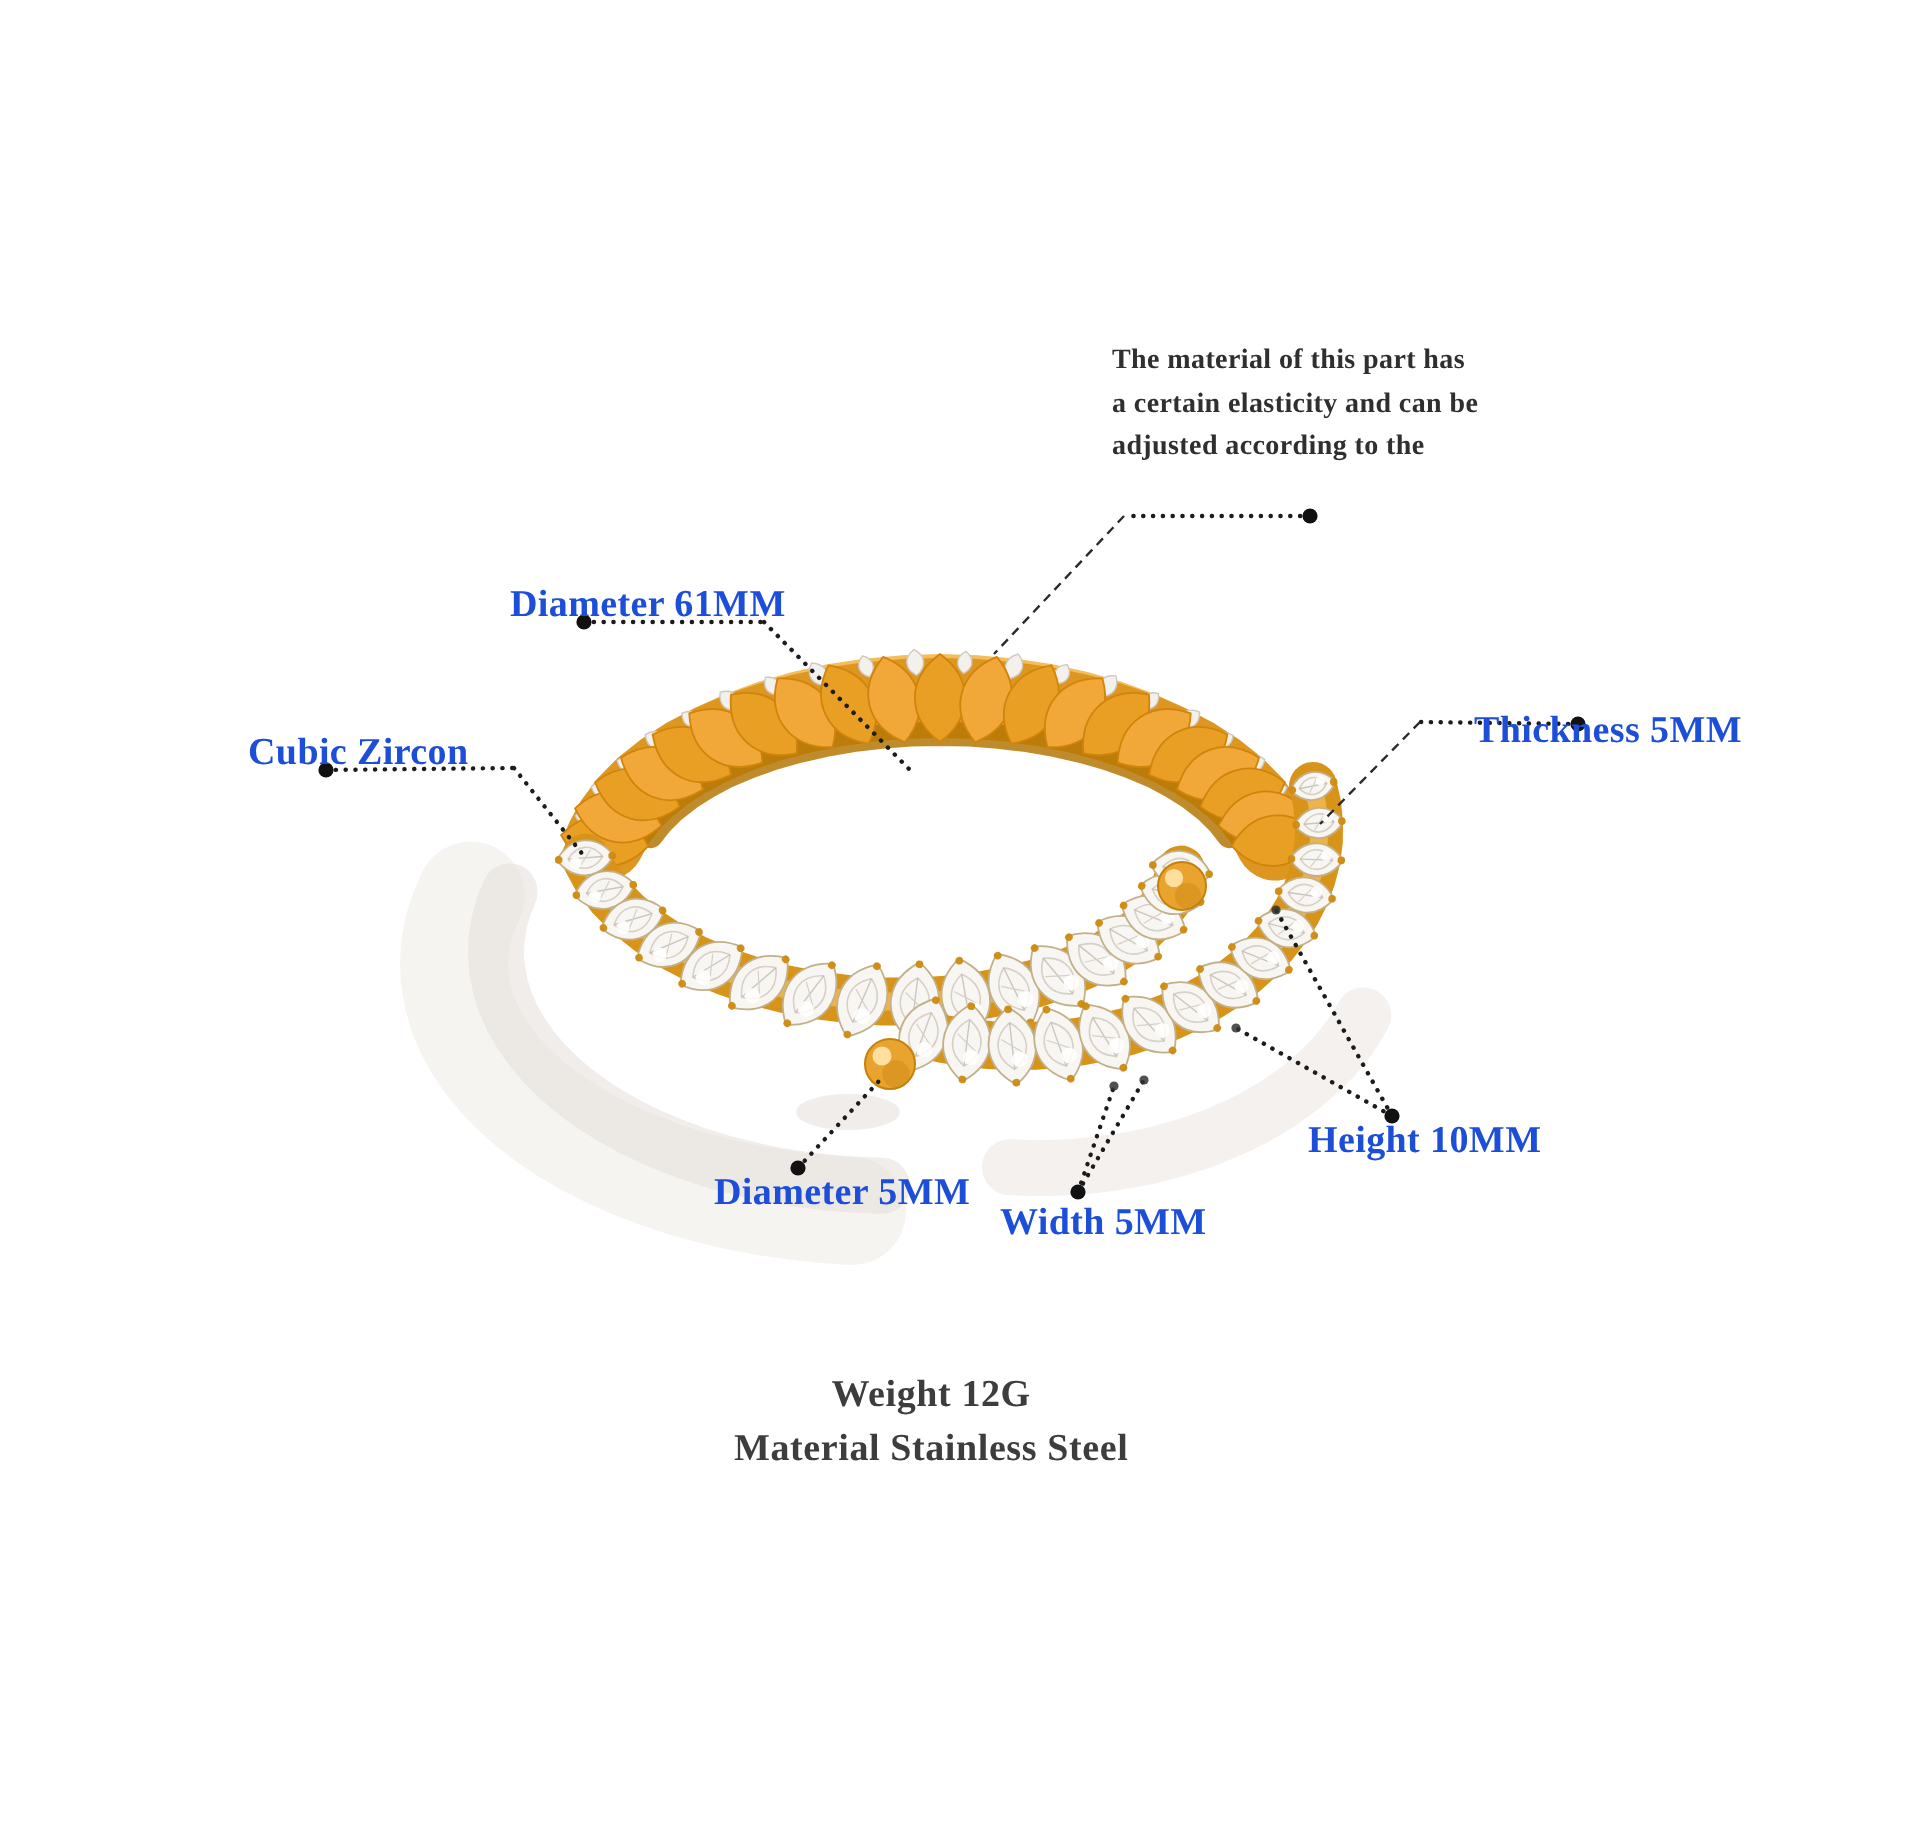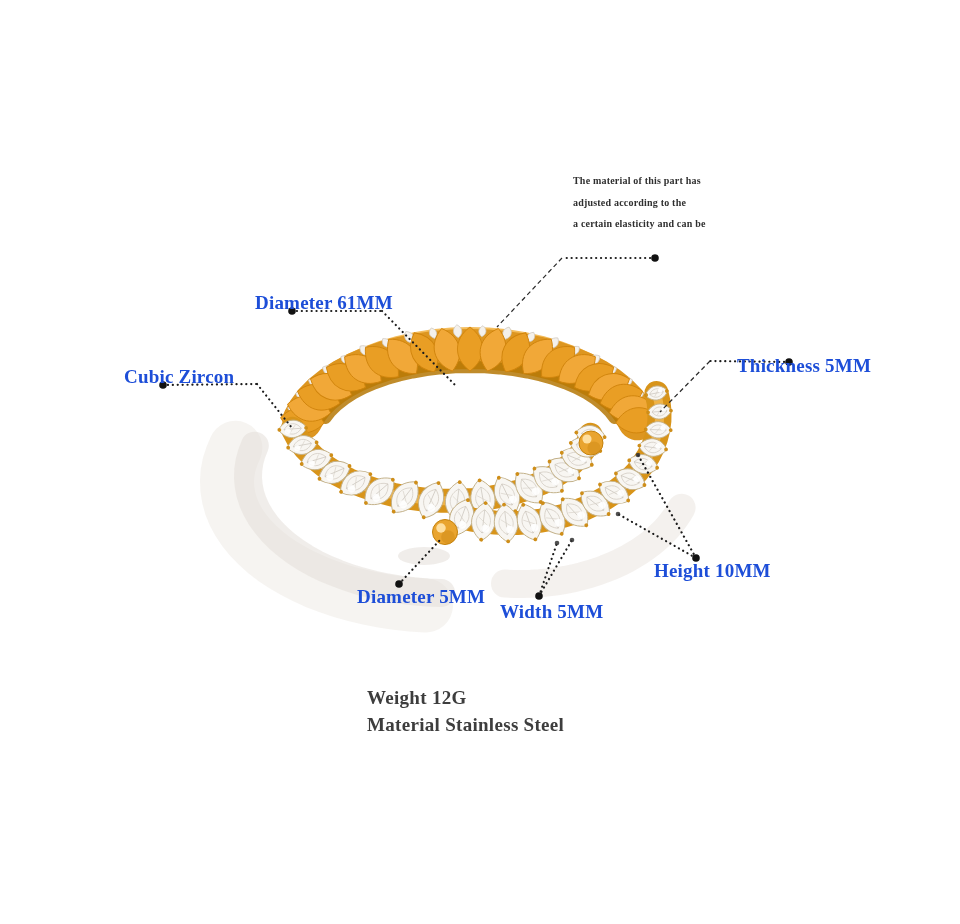--- a/index.html
+++ b/index.html
@@ -6,24 +6,24 @@
   .page{position:relative;width:960px;height:924px;background:#ffffff;overflow:hidden;
         font-family:"Liberation Serif","DejaVu Serif",serif;}
   #art{position:absolute;left:0;top:0;}
   .lbl{position:absolute;font-weight:700;font-size:19px;color:#1d4ed8;letter-spacing:.2px;white-space:nowrap;}
   .lbl-d61{left:255px;top:292px;}
   .lbl-zircon{left:124px;top:366px;}
   .lbl-thick{left:737px;top:343px;margin-top:12px;}
   .lbl-d5{left:357px;top:586px;text-align:right;}
   .lbl-width{left:500px;top:601px;}
   .lbl-height{left:654px;top:560px;}
-  .note{position:absolute;left:573px;top:170px;font-weight:700;font-size:10px;line-height:21.5px;
+  .note{position:absolute;left:556px;top:170px;font-weight:700;font-size:14px;line-height:21.5px;
         color:#2f2f2f;letter-spacing:.2px;white-space:nowrap;}
   .specs{position:absolute;left:367px;top:684px;font-weight:700;font-size:19px;line-height:27px;
-         color:#3d3d3d;letter-spacing:.3px;white-space:nowrap;}
+         color:#3d3d3d;letter-spacing:.3px;white-space:nowrap;text-align:center;}
 </style>
 </head>
 <body>
 
 <div class="page">
 
   <svg id="art" width="960" height="924" viewBox="0 0 960 924">
       <g>
         <path d="M426.0,605.5L411.3,604.5L396.8,602.9L382.5,600.8L368.5,598.1L354.9,594.9L341.6,591.2L328.9,586.9L316.6,582.2L305.0,577.0L294.0,571.4L283.7,565.4L274.1,559.0L265.3,552.2L257.4,545.1L250.3,537.8L244.1,530.1L238.8,522.3L234.5,514.3L231.1,506.1L228.8,497.8L227.4,489.4L227.0,481.0L227.6,472.6L229.2,464.2L231.9,456.0L235.4,447.8" stroke="#EFEBE6" stroke-width="54" fill="none" opacity="0.55" stroke-linecap="round"></path>
         <path d="M441.0,592.9L427.2,592.4L413.5,591.2L400.0,589.6L386.7,587.4L373.7,584.6L361.1,581.4L348.8,577.6L337.1,573.3L325.8,568.6L315.2,563.5L305.2,557.9L295.8,551.9L287.2,545.6L279.4,538.9L272.4,532.0L266.2,524.7L260.9,517.3L256.4,509.6L252.9,501.8L250.3,493.8L248.7,485.8L248.0,477.7L248.3,469.6L249.5,461.6L251.7,453.6L254.8,445.7" stroke="#E4DFD8" stroke-width="28" fill="none" opacity="0.55" stroke-linecap="round"></path>
@@ -492,22 +492,22 @@
           <line x1="696" y1="558" x2="618" y2="514" stroke="#1c1c1c" stroke-width="2.2" stroke-dasharray="0.1 4.8" stroke-linecap="round" fill="none"></line>
           <circle cx="638" cy="455" r="2.3" fill="#333333" opacity="0.85"></circle>
           <circle cx="618" cy="514" r="2.3" fill="#333333" opacity="0.85"></circle>
           <circle cx="696" cy="558" r="3.8" fill="#111111"></circle>
         </g>
       </g>
     </svg>
 
   <div class="note">
     <div>The material of this part has</div>
+    <div>a certain elasticity and can be</div>
     <div>adjusted according to the</div>
-    <div>a certain elasticity and can be</div>
   </div>
 
   <div class="lbl lbl-d61">Diameter 61MM</div>
   <div class="lbl lbl-zircon">Cubic Zircon</div>
   <div class="lbl lbl-thick">Thickness 5MM</div>
   <div class="lbl lbl-d5">Diameter 5MM</div>
   <div class="lbl lbl-width">Width 5MM</div>
   <div class="lbl lbl-height">Height 10MM</div>
 
   <div class="specs">

